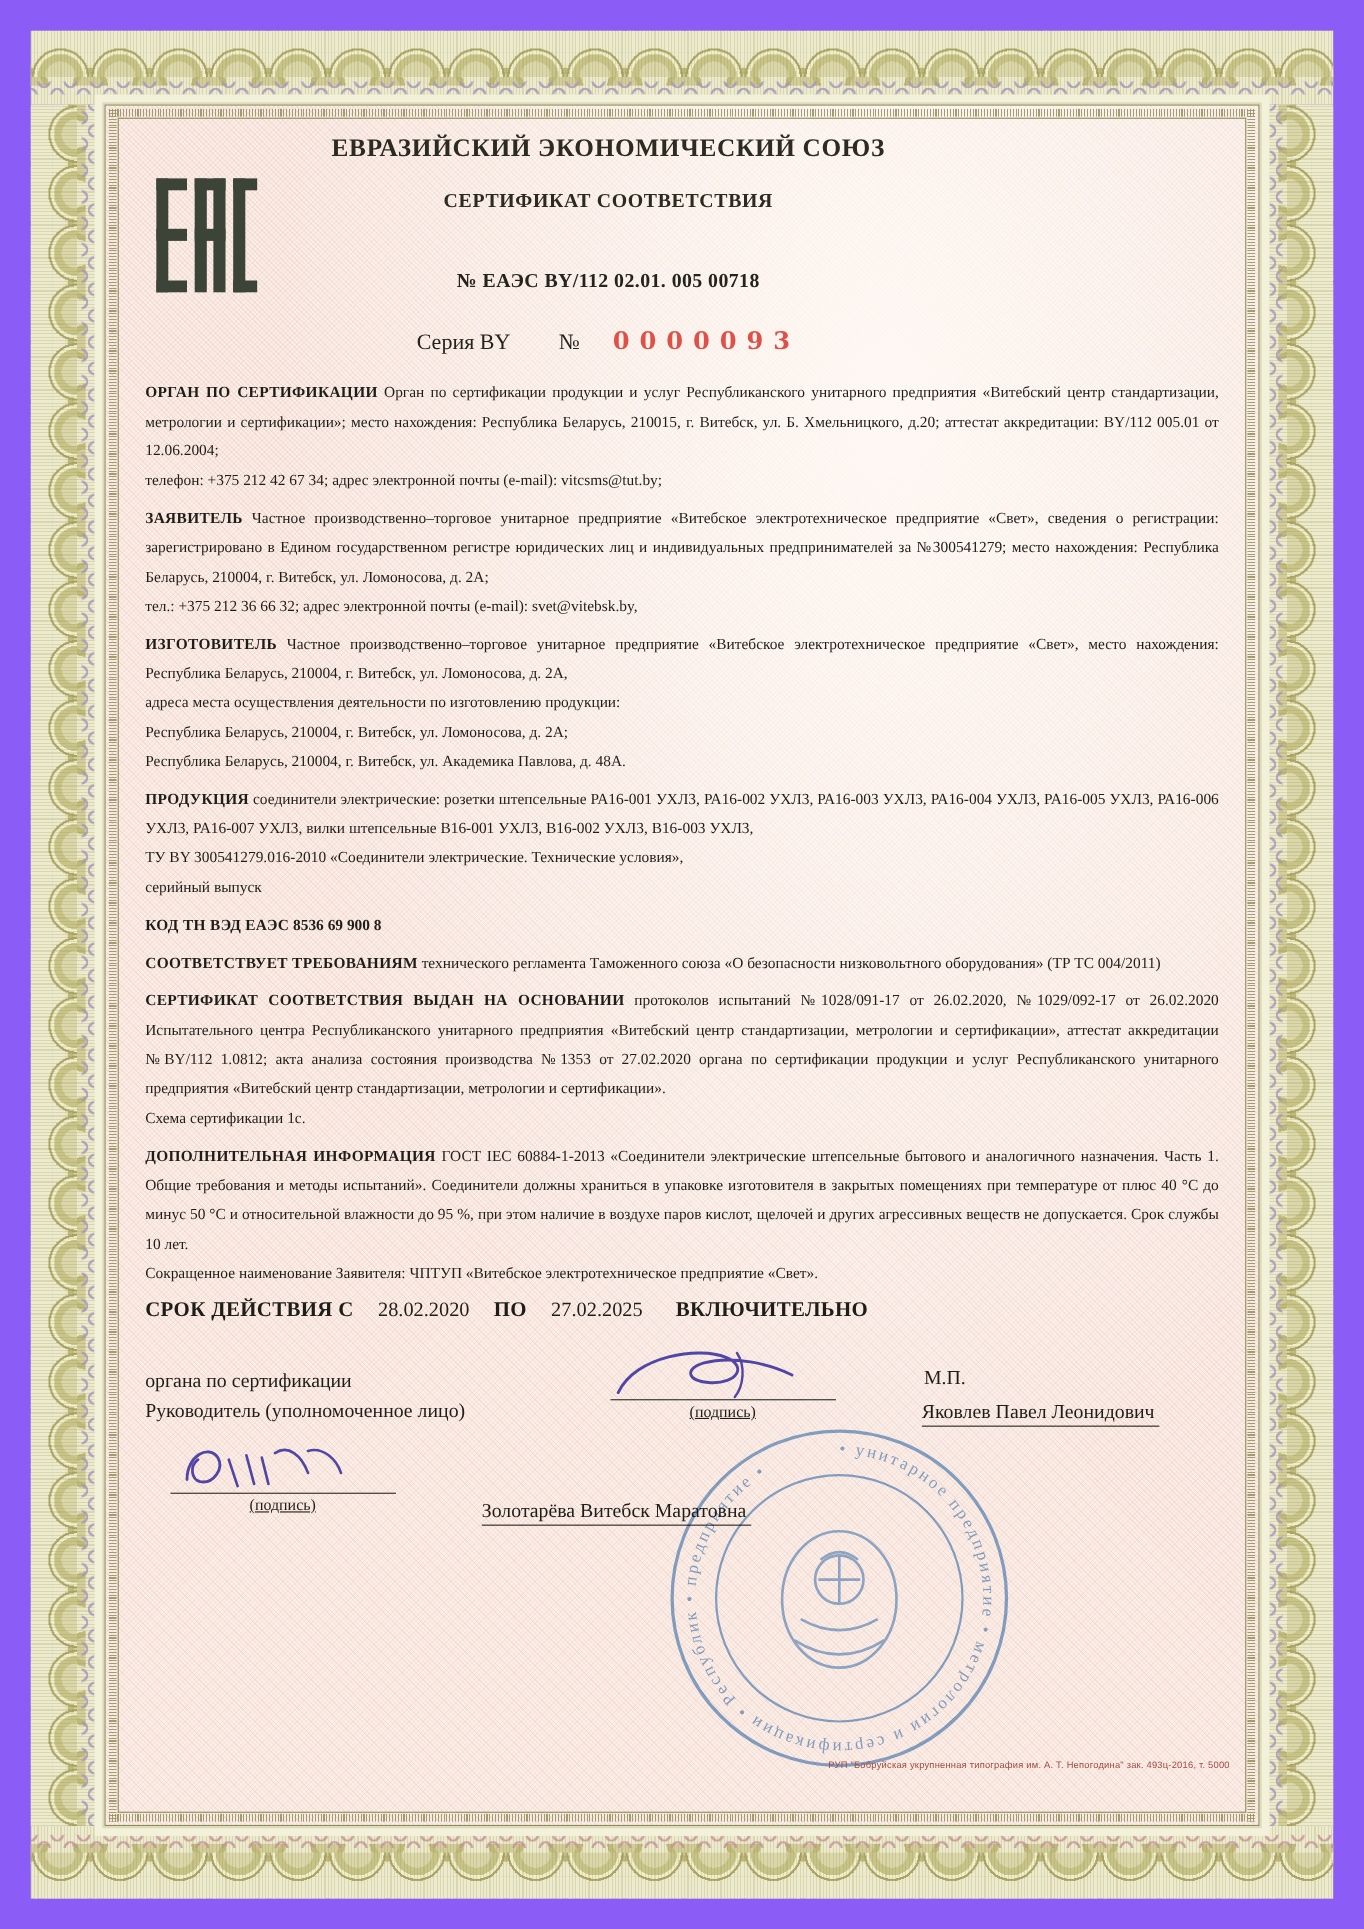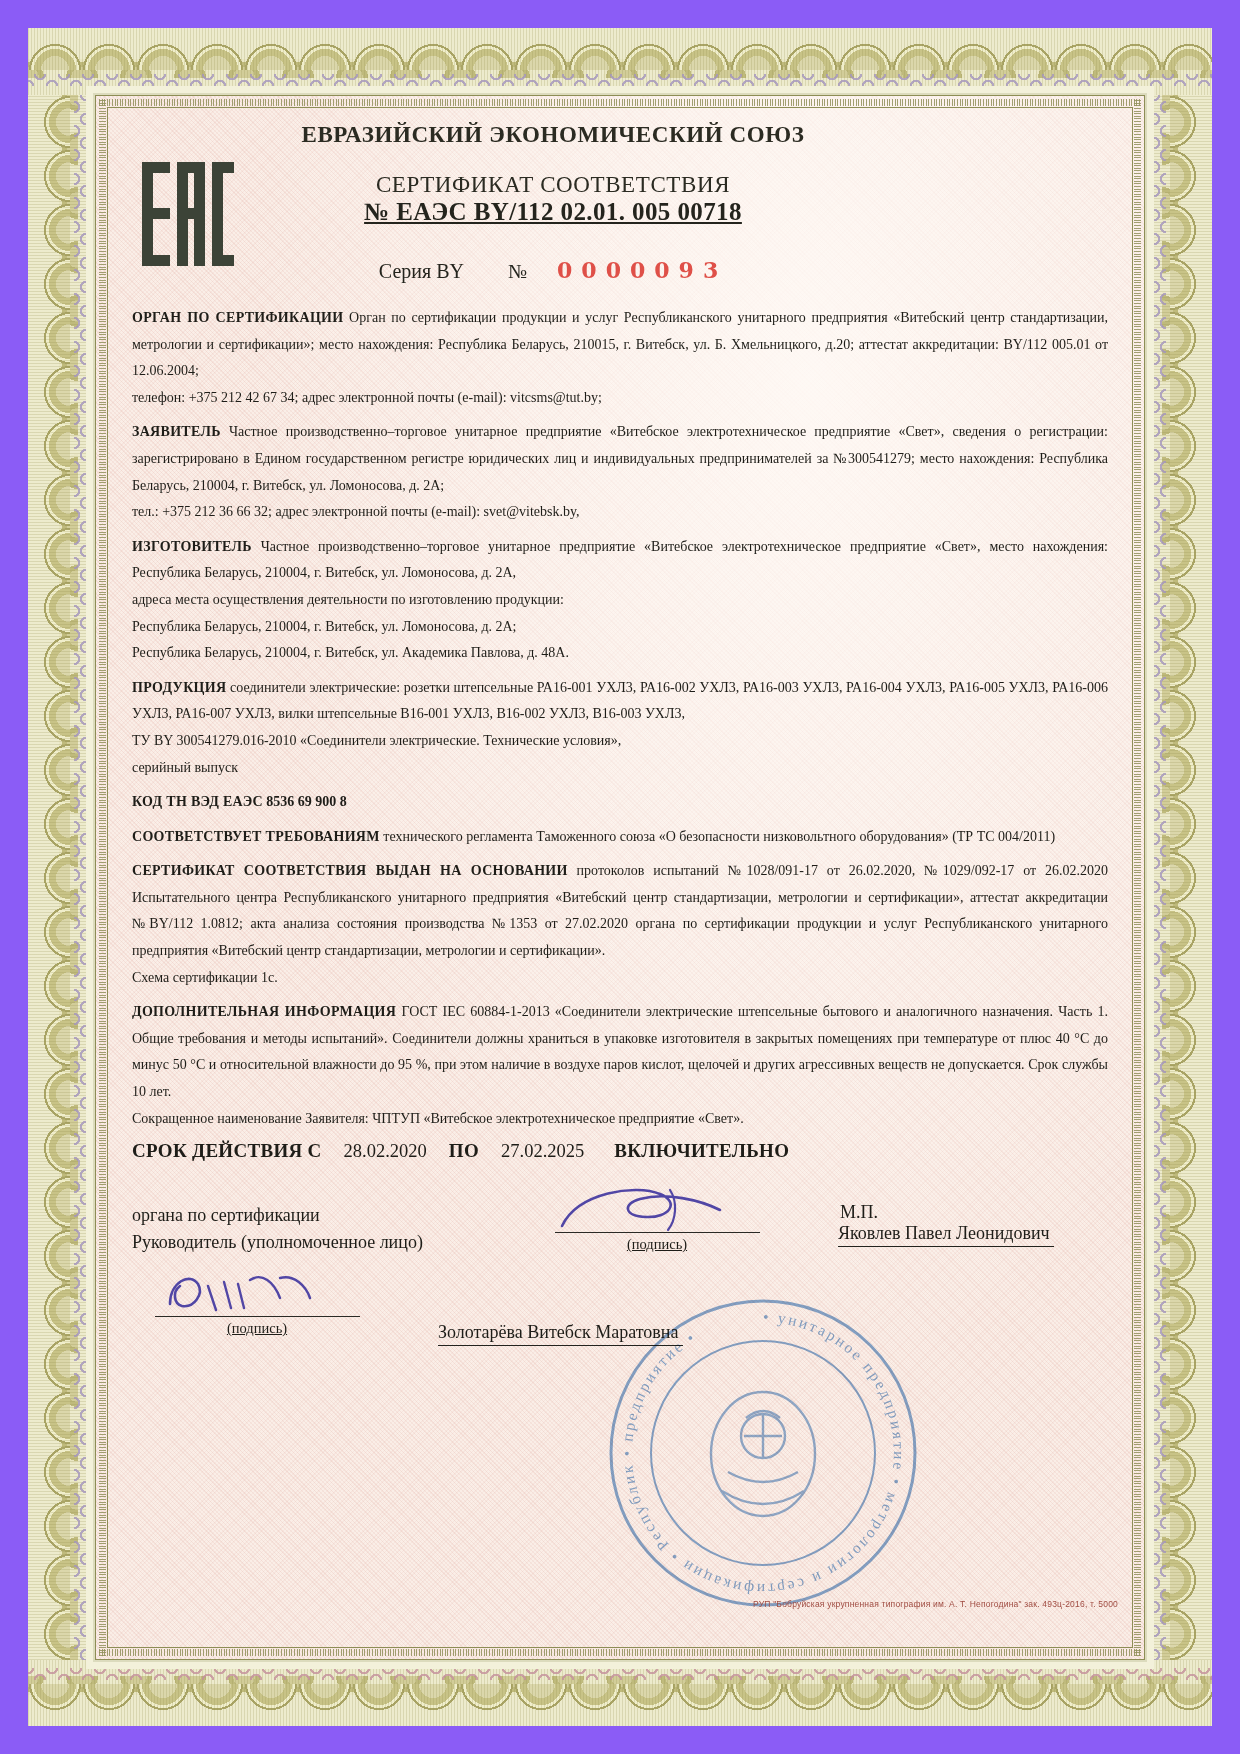--- a/index.html
+++ b/index.html
@@ -52,22 +52,22 @@
   .mz.r{top:3px;bottom:3px;right:3px;width:7px;background:repeating-linear-gradient(0deg,#90905a 0 1px,transparent 1px 2.6px,#90905a 2.6px 3.6px,transparent 3.6px 5.2px);}
 
   
   .paper{position:absolute;inset:14px;padding:6px 22px 0 22px;overflow:hidden;}
   .sr{position:absolute;width:1px;height:1px;overflow:hidden;clip:rect(0 0 0 0);white-space:nowrap;}
 
   .eac-logo{position:absolute;left:32px;top:52px;width:92px;height:104px;}
 
   .header{text-align:center;padding-right:134px;margin-bottom:22px;}
   .t1{font-size:23px;font-weight:bold;letter-spacing:.6px;color:#2b2b22;padding-top:6px;}
-  .t2{font-size:23px;font-weight:normal;letter-spacing:.6px;color:#2b2b22;margin-top:24px;}
-  .num{font-size:25px;font-weight:bold;letter-spacing:.4px;color:#24241d;text-decoration:underline;}
+  .t2{font-size:18px;font-weight:bold;letter-spacing:.6px;color:#2b2b22;margin-top:24px;}
+  .num{font-size:18px;font-weight:bold;letter-spacing:.4px;color:#24241d;margin-top:52px;}
   .series{font-size:20px;margin-top:31px;color:#24241d;}
   .series .lbl{margin-right:44px;}
   .series .ns{margin-right:30px;}
   .serial{color:#df5048;font-weight:bold;font-size:22px;letter-spacing:9px;font-family:"DejaVu Serif",serif;}
 
   .body-text{font-size:14px;line-height:26.6px;text-align:justify;}
   .section{margin-bottom:8px;}
   .sec-head{font-weight:bold;letter-spacing:.3px;}
   .sec-body{white-space:pre-line;}
   .sec-body.bold{font-weight:bold;}
@@ -81,21 +81,21 @@
   .validity .g4{margin-left:30px;}
 
   .sig-block{margin-top:40px;position:relative;font-size:18px;}
   .sig-row{display:flex;align-items:flex-start;}
   .sig-row + .sig-row{margin-top:30px;}
   .sig-labels{width:400px;line-height:27px;}
   .sig-center{width:250px;text-align:center;position:relative;padding-top:30px;}
   .sig-line{display:block;margin:0 auto;width:205px;border-bottom:1.6px solid #2a2a25;height:0;}
   .sig-caption{font-size:14.5px;margin-top:3px;text-decoration:underline;}
   .sig-right{flex:1;padding-left:56px;}
-  .mp{margin-left:2px;}
+  .mp{margin-bottom:10px;margin-left:2px;}
   .sig-name{display:inline-block;border-bottom:1.5px solid #23231e;padding:0 4px 2px 0;}
   .sig-right.second{padding-top:36px;}
   .squiggle{position:absolute;pointer-events:none;}
   .sq1{left:18px;top:-22px;width:190px;height:62px;}
   .sq2{left:24px;top:-34px;width:190px;height:78px;}
 
   .stamp{position:absolute;left:486px;top:1176px;width:334px;height:334px;opacity:.82;mix-blend-mode:multiply;}
 
   .printer-note{position:absolute;right:12px;bottom:36px;font-size:8.5px;color:#a04c42;
       font-family:"Liberation Sans",sans-serif;letter-spacing:.2px;}

